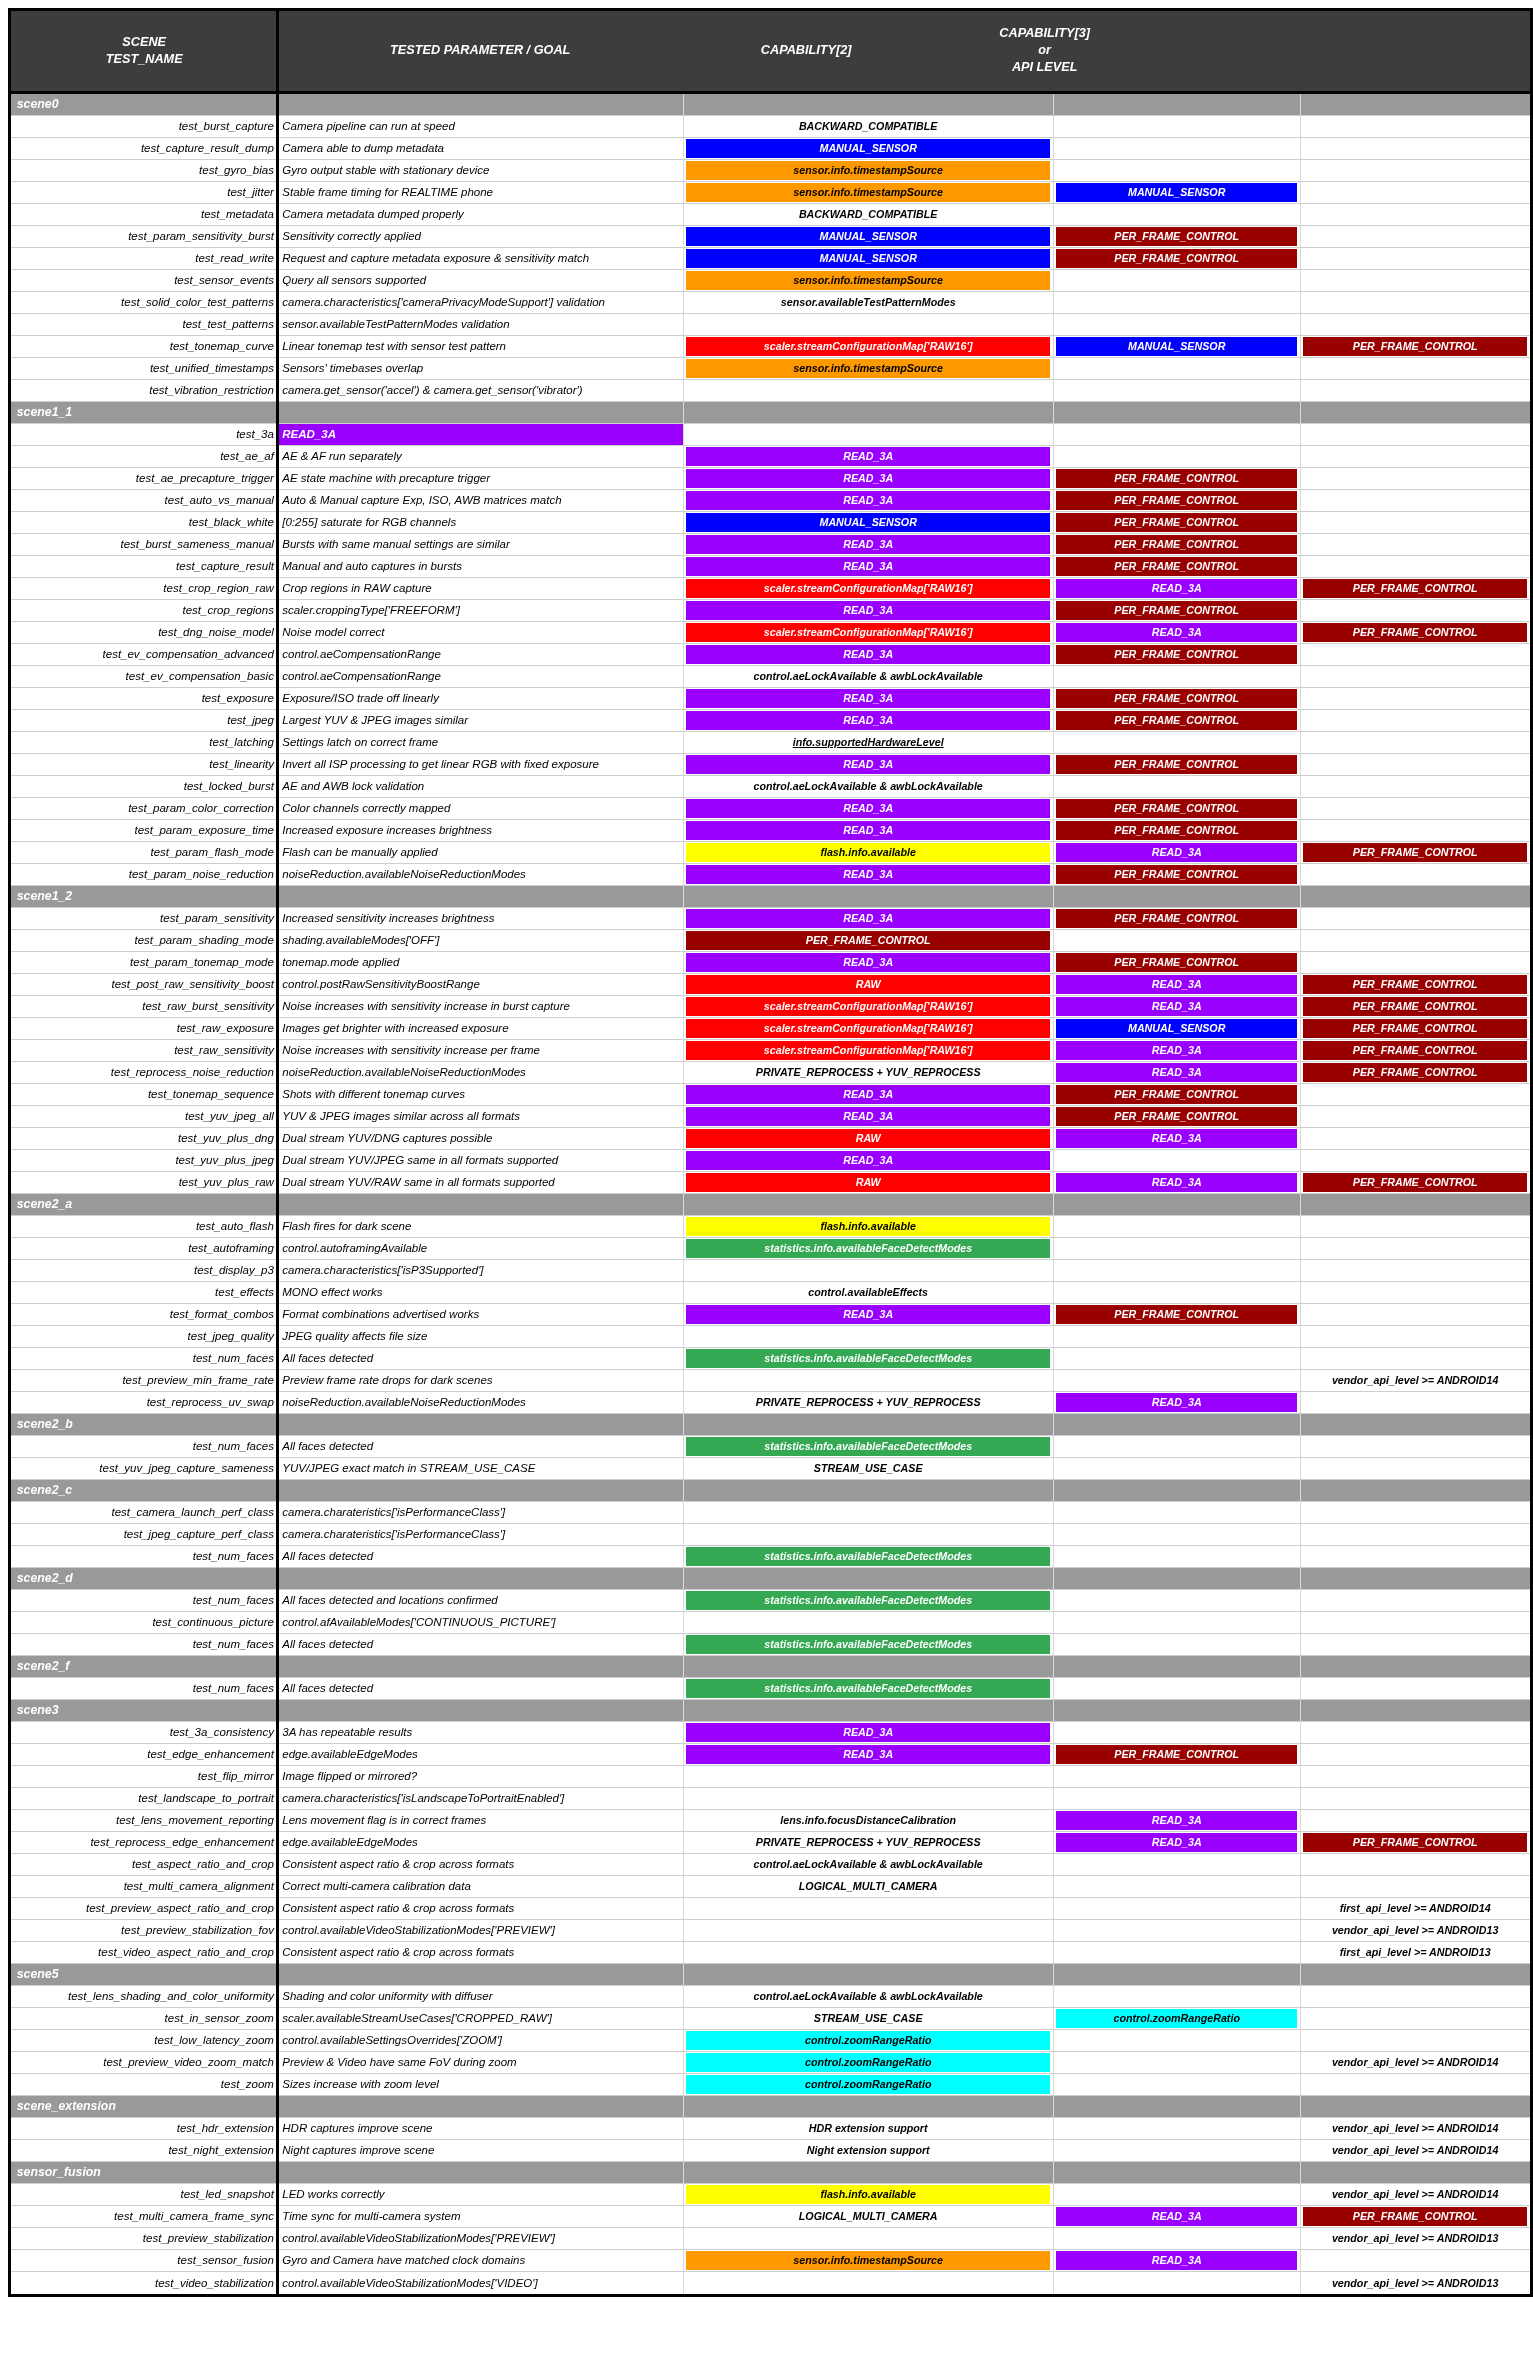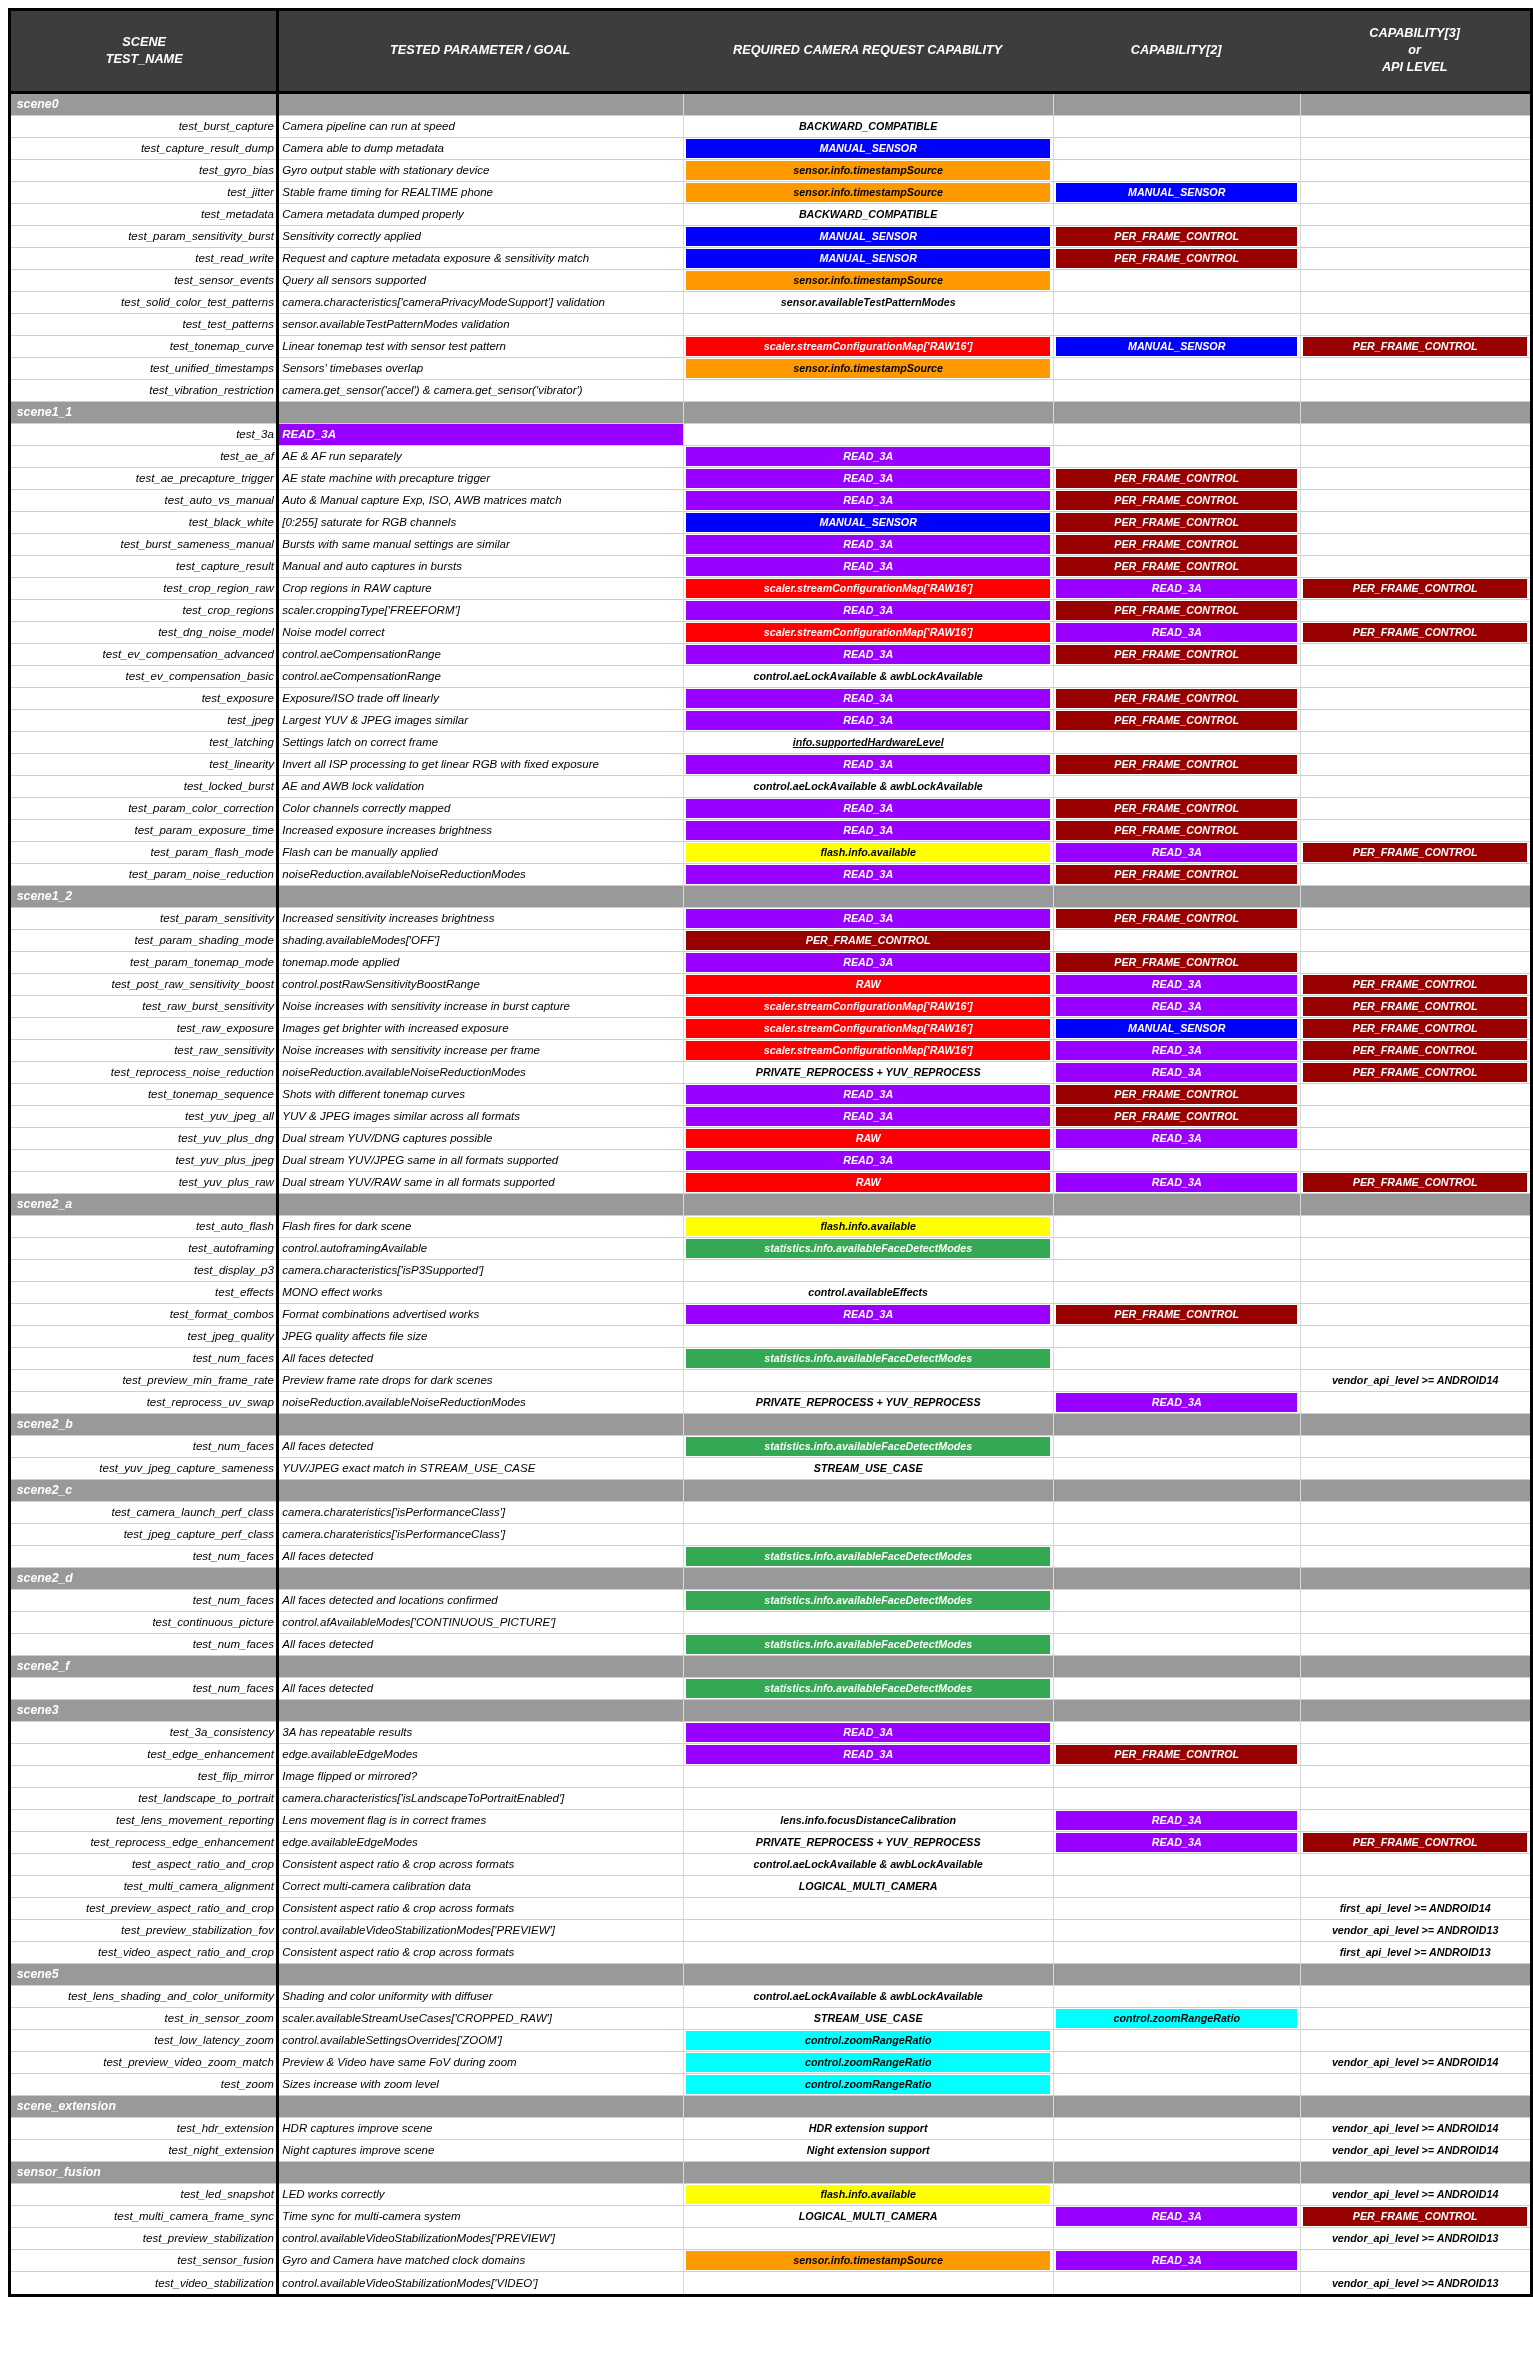--- a/index.html
+++ b/index.html
@@ -31,21 +31,20 @@
   #divider{position:absolute;left:265px;top:0;bottom:0;width:3.1px;background:#000;}
 </style>
 </head>
 <body>
 
 <div id="page">
   <div class="thead">
     <div class="th w1">SCENE
 TEST_NAME</div>
     <div class="th w2">TESTED PARAMETER / GOAL</div>
-    <div class="th w3">REQUIRED CAMERA REQUEST CAPABILITY</div>
     <div class="th w4">CAPABILITY[2]</div>
     <div class="th w5">CAPABILITY[3]
 or
 API LEVEL</div>
   </div>
   <div id="tbody">
       <div class="row section-row">
         <div class="cell w12 secname">scene0</div>
         <div class="cell w3 sep">
           <div class="secfill"></div>

